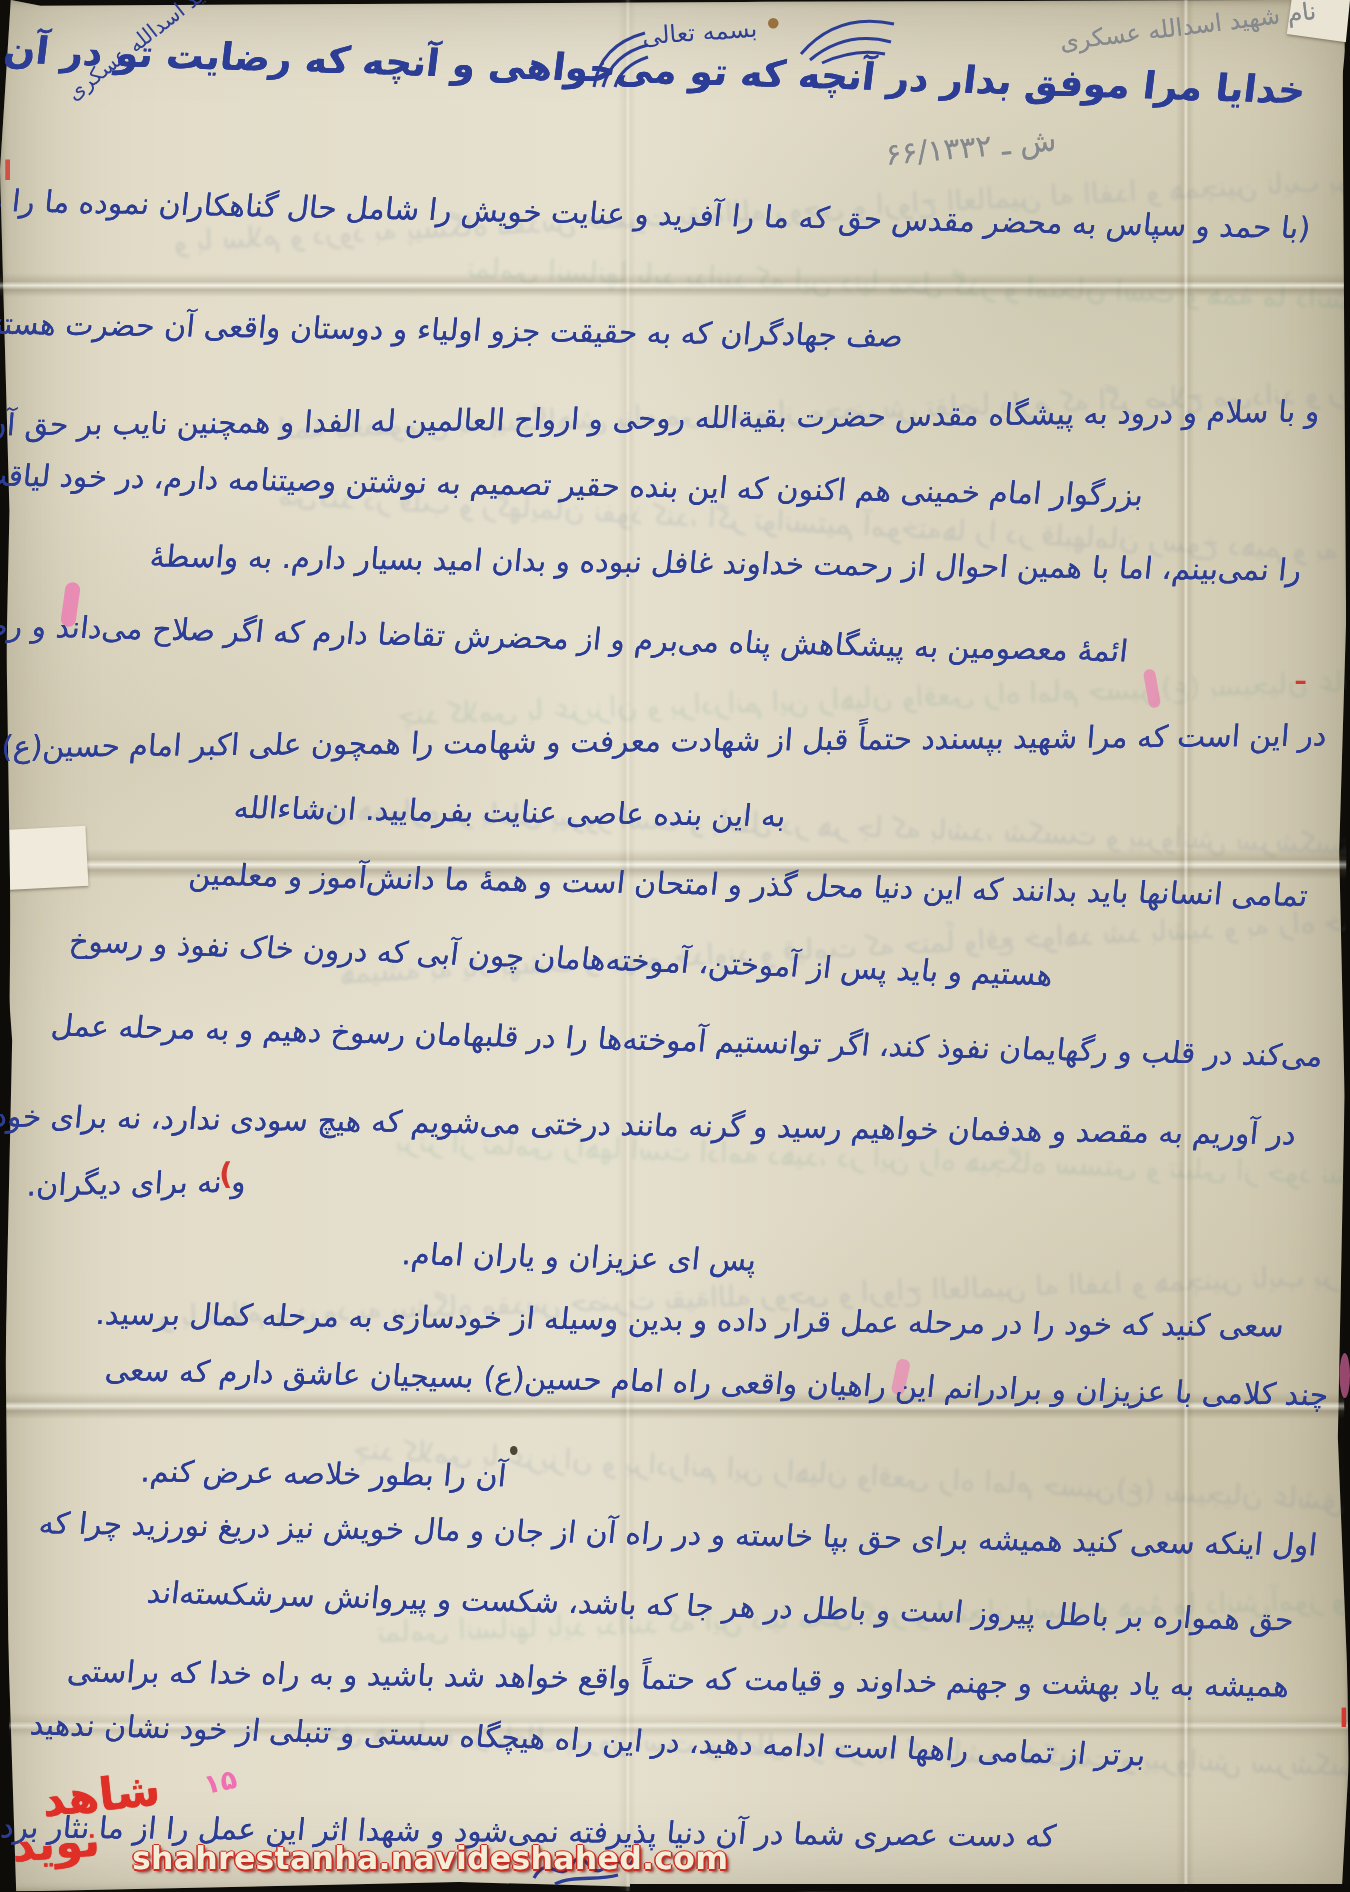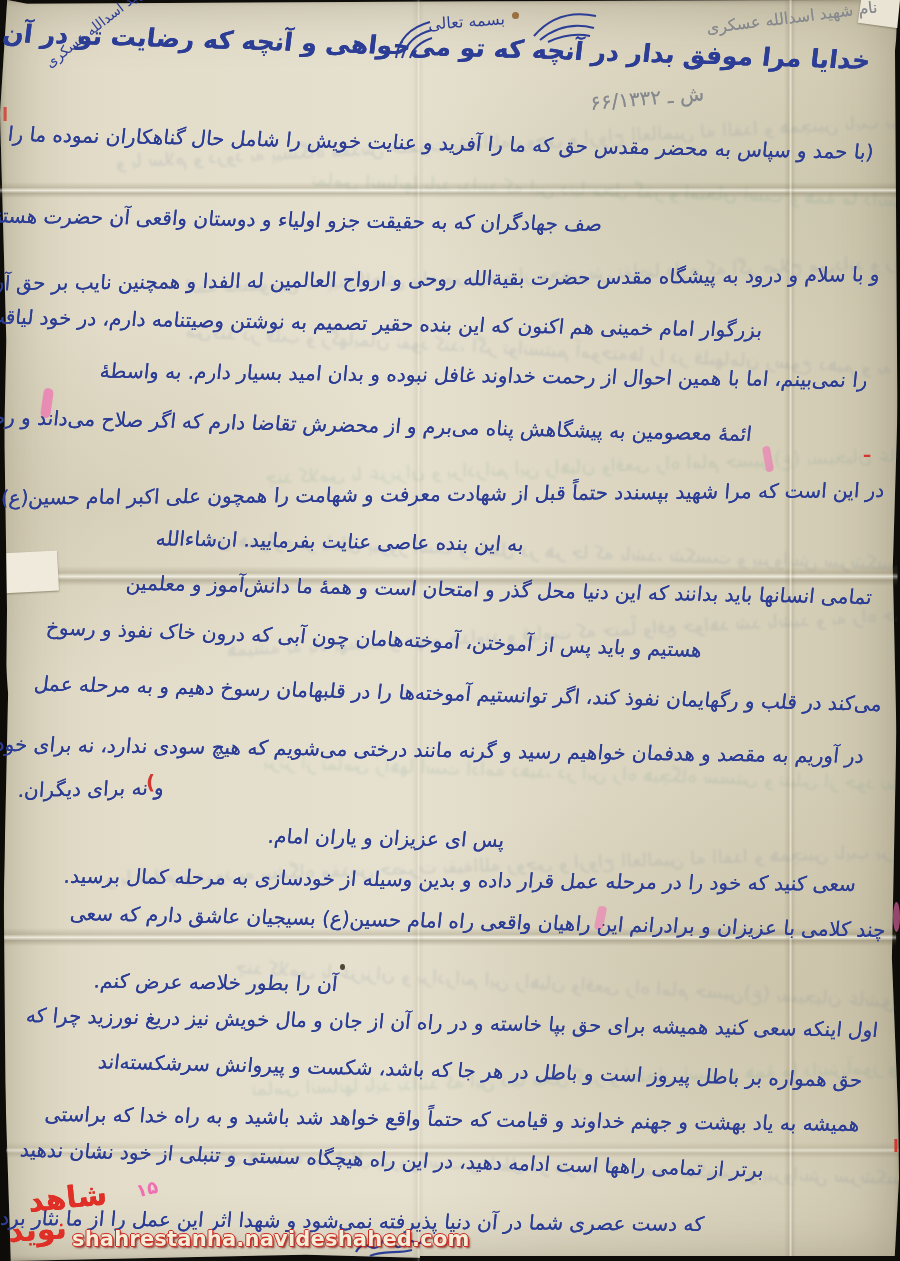--- a/index.html
+++ b/index.html
@@ -33,21 +33,21 @@
   
   .bleed{position:absolute;direction:rtl;white-space:nowrap;color:#5d7390;opacity:.16;
          font-size:19px;filter:blur(1.1px);transform:scaleX(-1) rotate(var(--r,0deg));}
   .bleed.g{color:#4e8a7a;opacity:.15;}
   .mark{position:absolute;font-weight:bold;}
   .stain{position:absolute;border-radius:50%;pointer-events:none;}
   
   .wm-logo{position:absolute;left:2px;top:1186px;width:86px;height:70px;color:#df2f27;
            font-weight:bold;line-height:.8;}
   .wm-logo span{position:absolute;direction:rtl;text-shadow:0 0 .6px #df2f27;}
-  .wm-site{position:absolute;left:72px;top:1227px;direction:ltr;font-weight:bold;
+  .wm-site{position:absolute;left:88px;top:1227px;direction:ltr;font-weight:bold;
            font-size:21px;letter-spacing:.2px;color:#f4eed9;
            text-shadow:-1px 0 0 #cf2a22,1px 0 0 #cf2a22,0 -1px 0 #cf2a22,0 1px 0 #cf2a22,2px 2px 2px rgba(120,20,15,.8);}
   svg{position:absolute;overflow:visible;}
 </style>
 </head>
 <body>
 
 <div class="scan">
   <div class="paper"></div>
 

